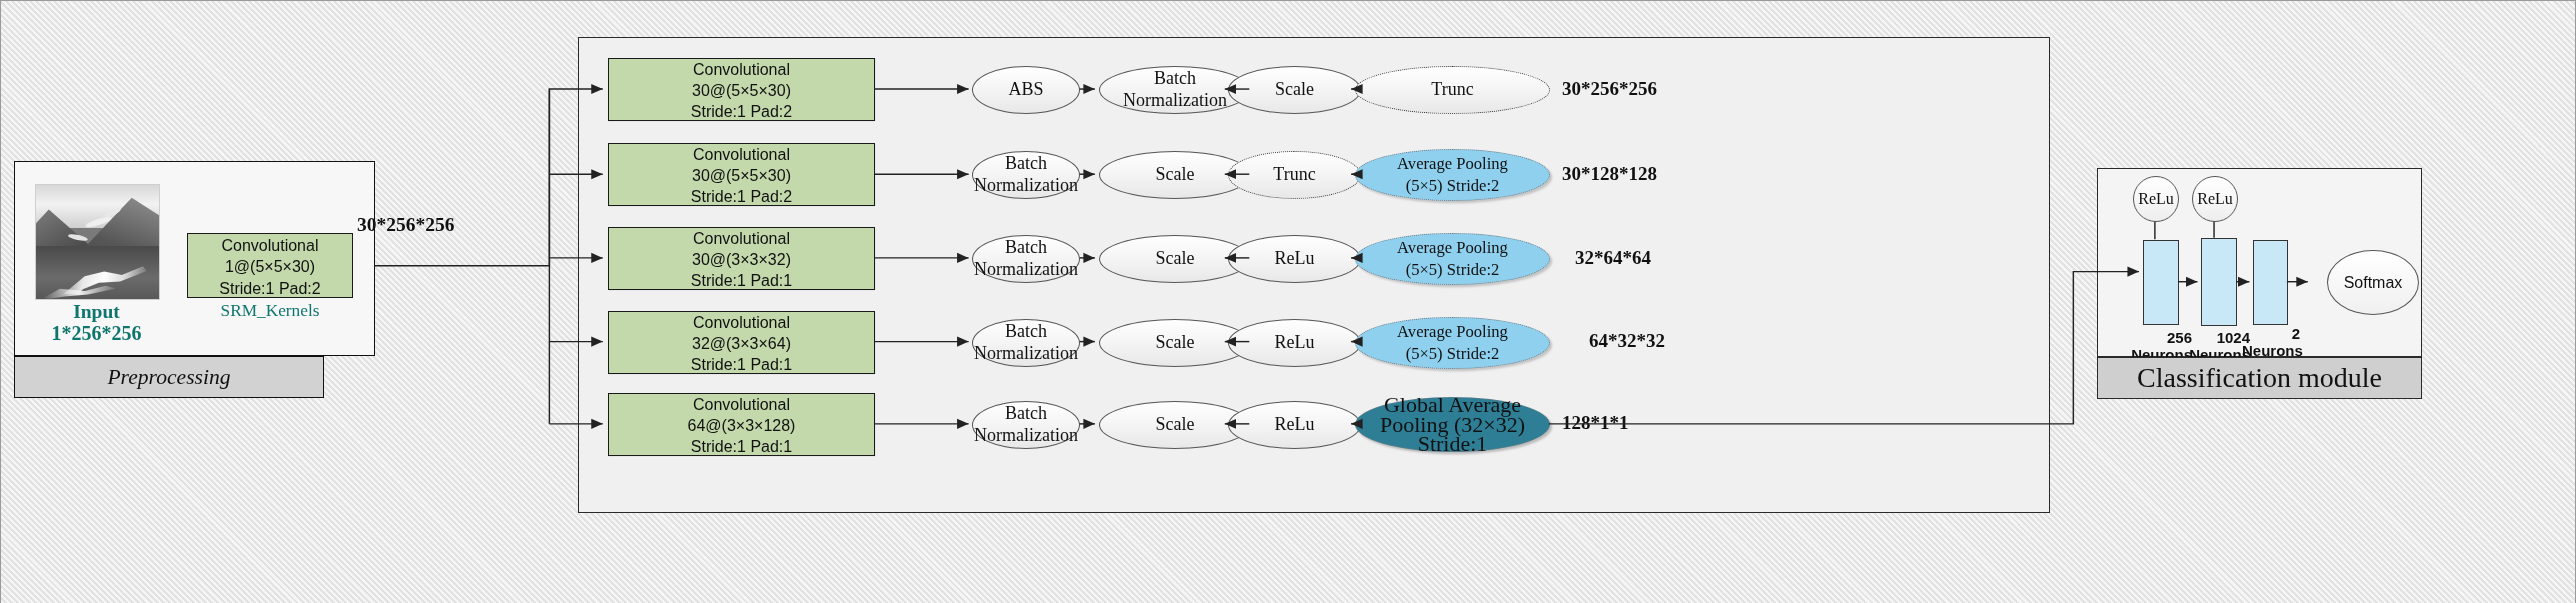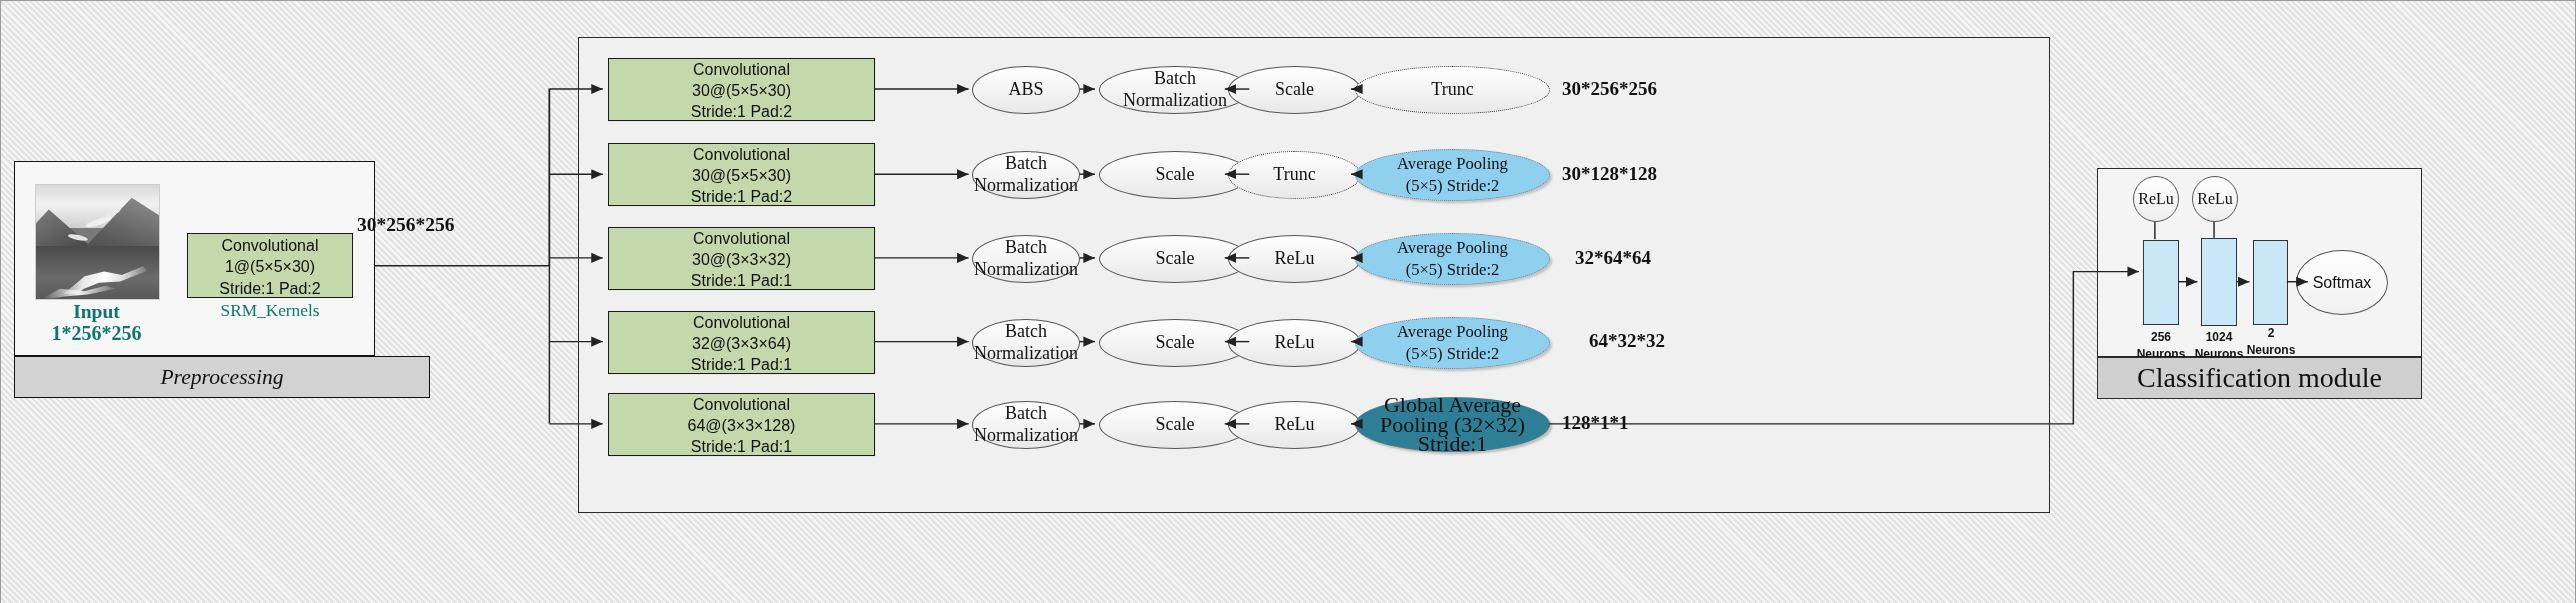--- a/index.html
+++ b/index.html
@@ -22,21 +22,21 @@
   
   #prep-module{
     position:absolute;left:13px;top:160px;width:361px;height:237px;
     box-sizing:border-box;
   }
   #prep-body{
     position:absolute;left:0;top:0;width:361px;height:195px;
     background:#f7f7f7;border:1.4px solid #111;box-sizing:border-box;
   }
   #prep-footer{
-    position:absolute;left:0;top:195px;width:416px;height:42px;
+    position:absolute;left:0;top:195px;width:310px;height:42px;
     background:#d2d2d2;border:1.4px solid #111;box-sizing:border-box;
     display:flex;align-items:center;justify-content:center;
     font-family:"Liberation Serif", serif;font-style:italic;font-size:21.6px;color:#111;
   }
   
   #input-thumb{
     position:absolute;left:20px;top:21.6px;width:123px;height:114px;
     border:0.7px solid #cfcfcf;overflow:hidden;background:#7a7a7a;
   }
   #input-thumb .sky{position:absolute;left:0;top:0;width:100%;height:38%;
@@ -136,22 +136,22 @@
     position:absolute;background:#c9e8f7;border:1.1px solid #333;box-sizing:border-box;
   }
   .relu-circ{
     position:absolute;width:46px;height:46px;border-radius:50%;
     background:linear-gradient(180deg,#ffffff,#eeeeee);
     border:1.1px solid #555;box-sizing:border-box;
     display:flex;align-items:center;justify-content:center;
     font-size:16px;color:#111;
   }
   .fc-cap{
-    position:absolute;text-align:center;font-family:"Liberation Sans", sans-serif;
-    font-weight:bold;font-size:12px;line-height:17.3px;color:#111;
+    position:absolute;text-align:right;font-family:"Liberation Sans", sans-serif;
+    font-weight:bold;font-size:15px;line-height:17.3px;color:#111;
   }
   #softmax-ell{
     position:absolute;width:92px;height:65px;border-radius:50%;
     background:linear-gradient(180deg,#ffffff,#f0f0f0);
     border:1.1px solid #555;box-sizing:border-box;
     display:flex;align-items:center;justify-content:center;
     font-family:"Liberation Sans", sans-serif;font-size:16px;color:#111;
   }
   svg.wires{position:absolute;left:0;top:0;width:2576px;height:604px;pointer-events:none;}
 </style>
@@ -313,21 +313,21 @@
       </div>
       <div class="fc-cap" style="left:90px;top:160px;width:62px;">
         <div>1024</div>
         <div>Neurons</div>
       </div>
       <div class="fc-cap" style="left:144px;top:156px;width:58px;">
         <div>2</div>
         <div>Neurons</div>
       </div>
 
-      <div id="softmax-ell" style="left:198px;top:81px;">
+      <div id="softmax-ell" style="left:229px;top:81px;">
         <span>Softmax</span>
       </div>
     </div>
     <div id="cls-footer">Classification module</div>
   </div>
 
   <svg class="wires" id="wire-layer" viewBox="0 0 3570 837" width="2576" height="604">
     <defs>
       <marker id="ah" markerWidth="9" markerHeight="9" refX="8" refY="4.5" orient="auto">
         <path d="M0,1 L8,4.5 L0,8 z" fill="#222"></path>

